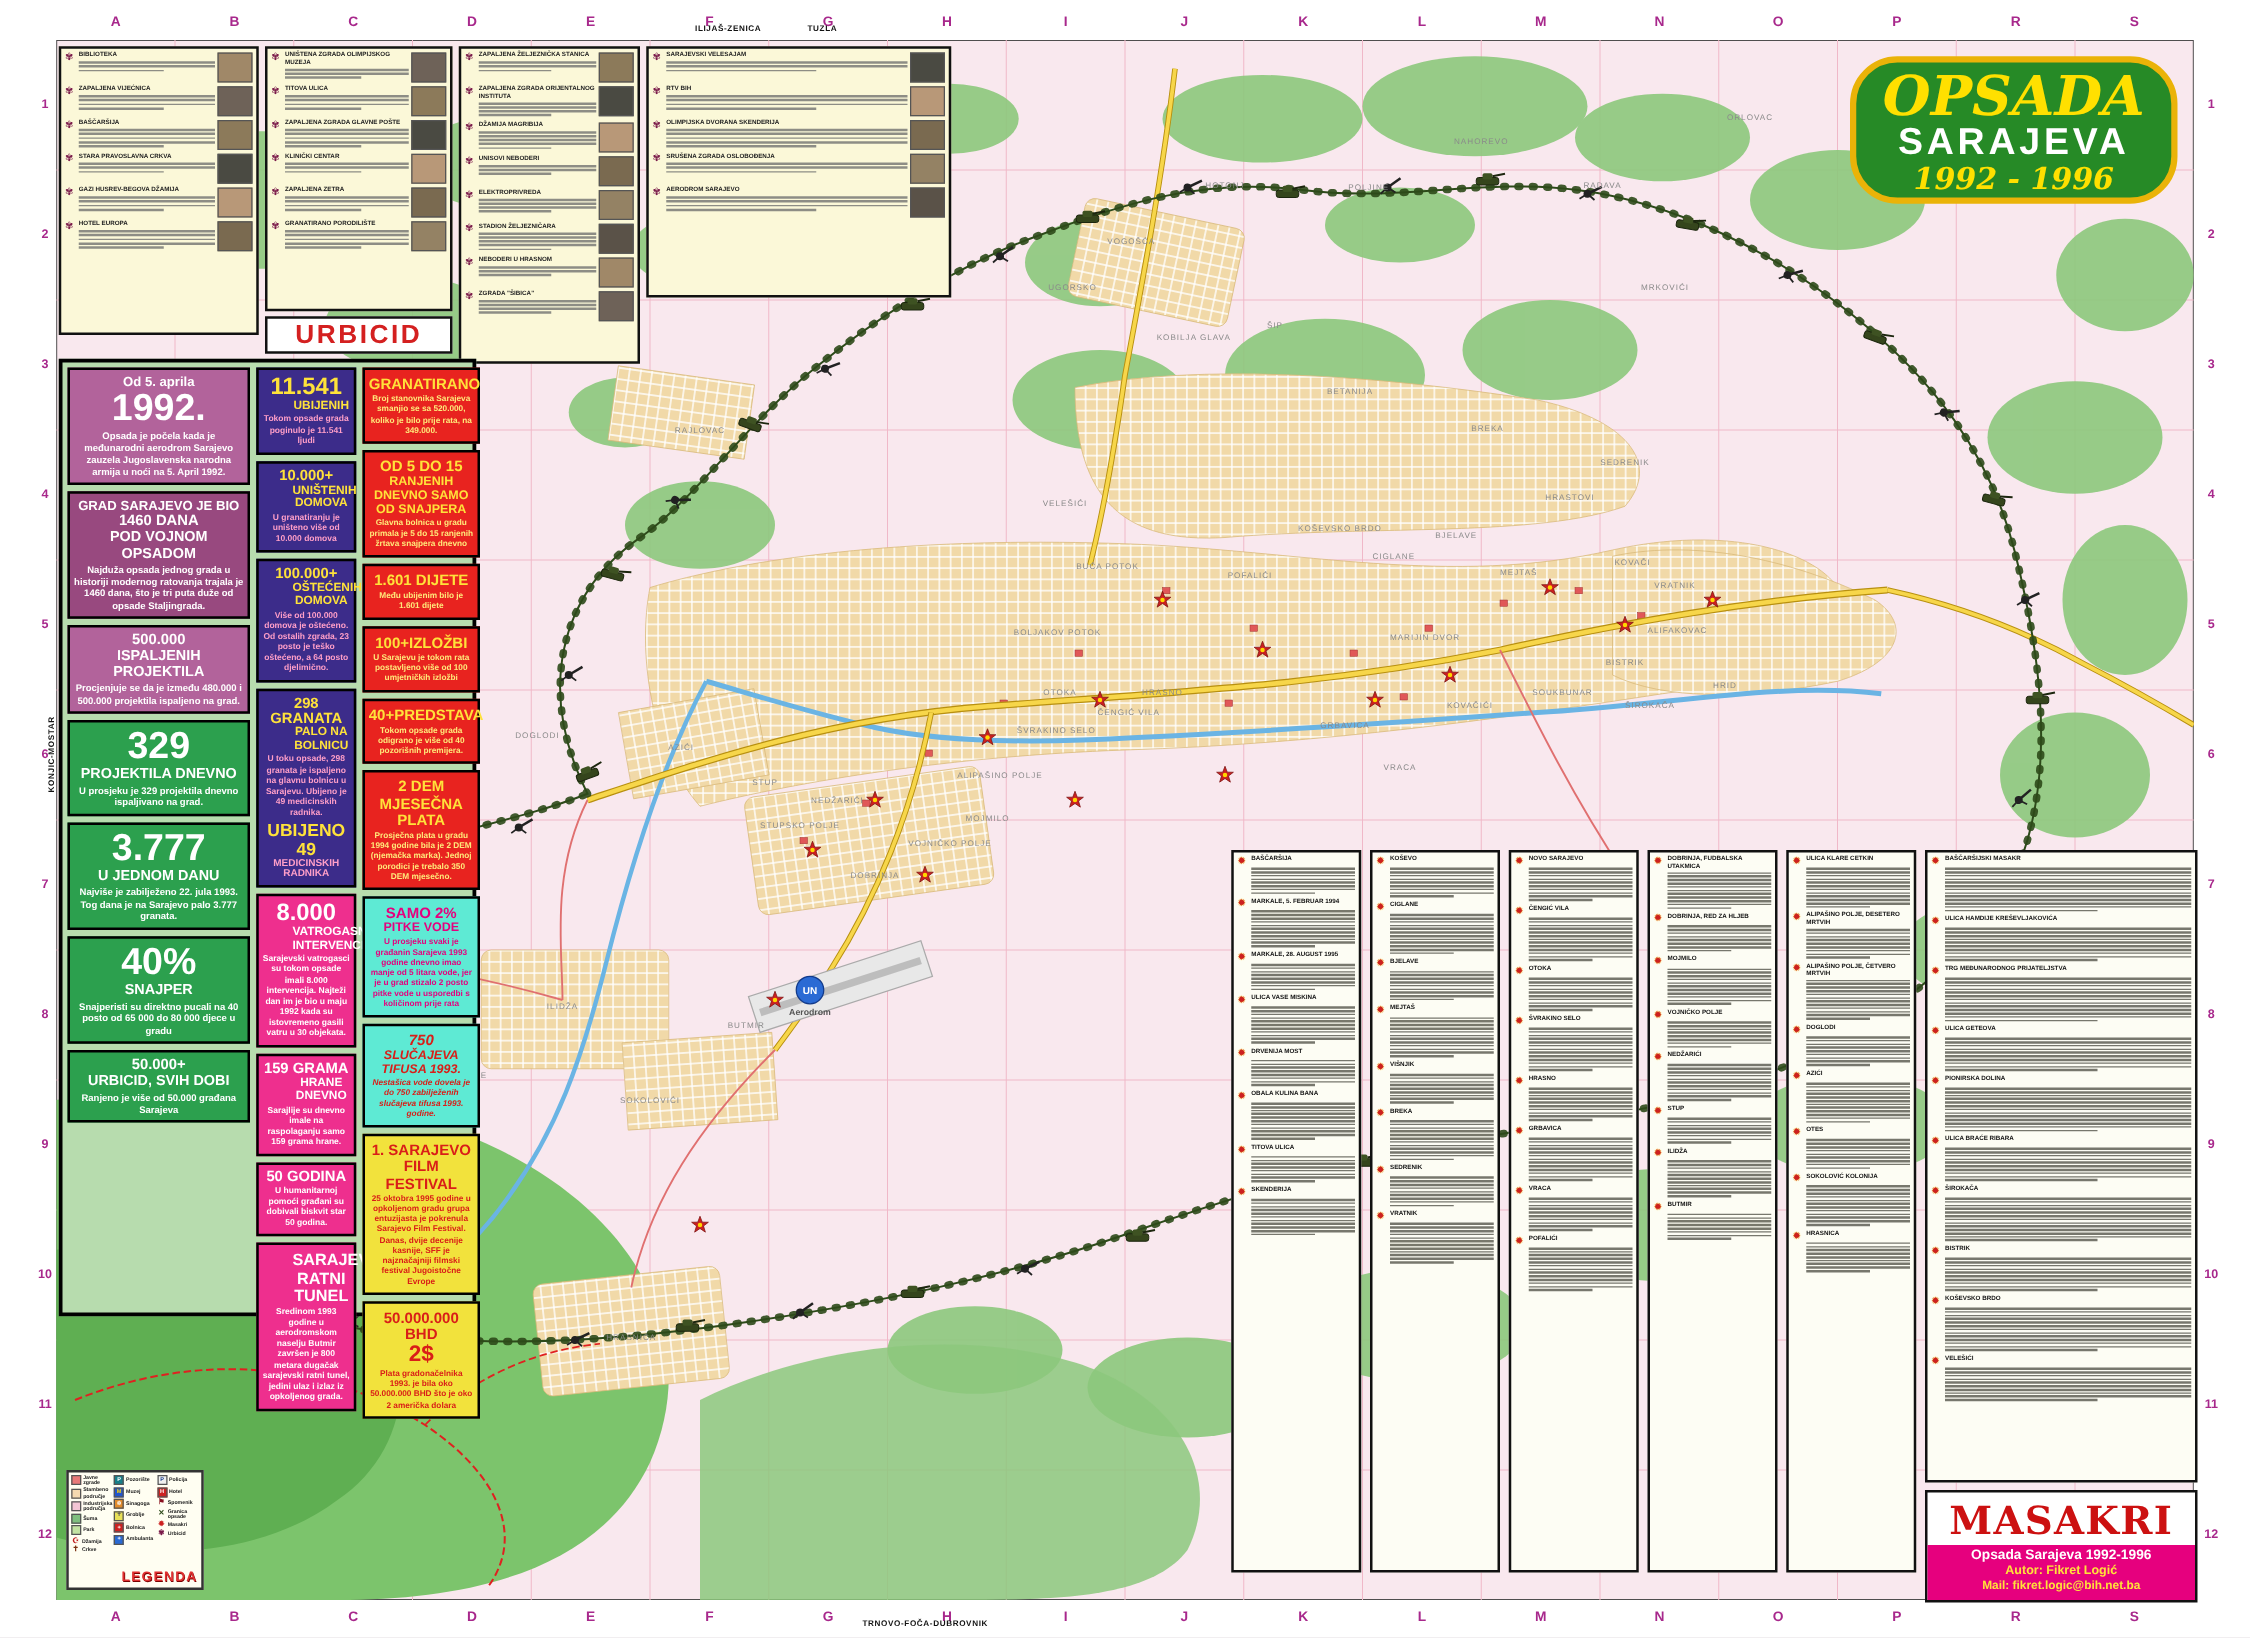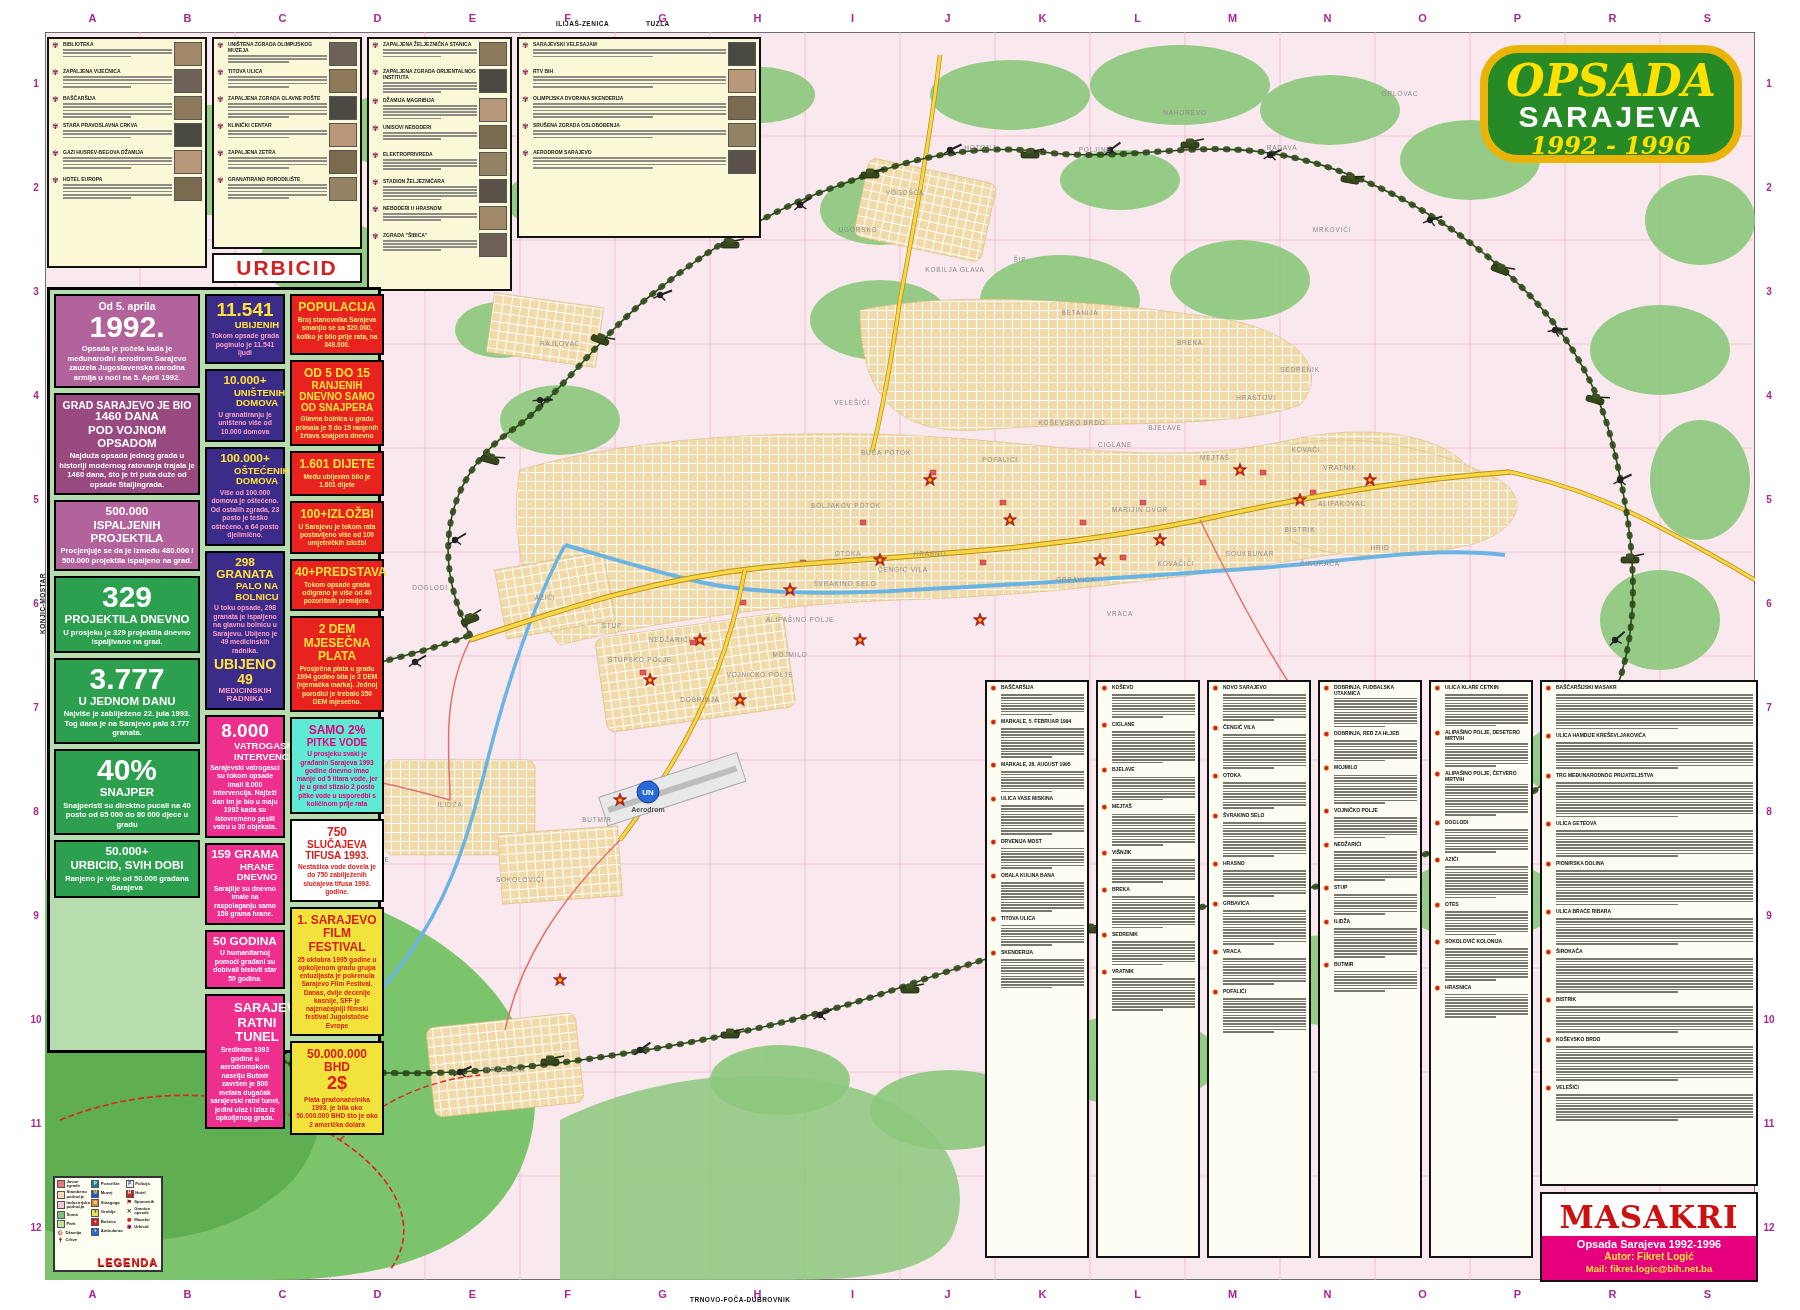--- a/index.html
+++ b/index.html
@@ -6,21 +6,21 @@
   .page{position:relative;width:1800px;height:1310px;background:#ffffff;overflow:hidden;
         font-family:"Liberation Sans",sans-serif;}
   svg text{font-family:"Liberation Sans",sans-serif;}
   .abs{position:absolute;}
   
   .e-letter{position:absolute;width:14px;text-align:center;font-size:11px;font-weight:bold;color:#a8288c;}
   .e-number{position:absolute;width:18px;text-align:center;font-size:10px;font-weight:bold;color:#a8288c;}
   .edge-road{position:absolute;font-size:6.5px;font-weight:bold;color:#111;letter-spacing:.5px;}
   
   .title-box{position:absolute;left:1480px;top:45px;width:262px;height:118px;background:#268a26;
-             border:8px solid #eab308;border-radius:38px;text-align:center;padding-top:8px;box-sizing:border-box;}
+             border:5px solid #eab308;border-radius:38px;text-align:center;padding-top:8px;box-sizing:border-box;}
   .title-l1{font-family:"DejaVu Serif",serif;font-style:italic;font-weight:bold;font-size:44px;line-height:40px;color:#ffe000;}
   .title-l2{font-size:30px;font-weight:bold;letter-spacing:3px;color:#ffffff;line-height:32px;}
   .title-l3{font-family:"DejaVu Serif",serif;font-style:italic;font-weight:bold;font-size:24px;color:#ffe000;line-height:26px;}
   
   .u-panel{position:absolute;background:#fbf8d8;border:2px solid #111;box-sizing:border-box;padding:3px 3px;overflow:hidden;}
   .u-entry{display:flex;gap:2px;margin-bottom:3px;align-items:flex-start;}
   .u-icon{flex:0 0 9px;font-size:8px;line-height:8px;color:#7a1a4a;}
   .u-main{flex:1 1 auto;min-width:0;}
   .u-title{font-size:5px;font-weight:bold;color:#222;line-height:1.15;}
   .u-photo{flex:0 0 26px;height:22px;border:1px solid #555;}
@@ -844,21 +844,21 @@
           <div class="s-value long">50 GODINA</div>
           <div class="s-body" style="color: rgb(255, 255, 255);">U humanitarnoj pomoći građani su dobivali biskvit star 50 godina.</div>
         </div>
         <div class="s-box" style="background: rgb(238, 47, 142); color: rgb(255, 255, 255);">
           <div class="s-heading" style="font-size: 13px;">SARAJEVSKI RATNI TUNEL</div>
           <div class="s-body" style="color: rgb(255, 255, 255);">Sredinom 1993 godine u aerodromskom naselju Butmir završen je 800 metara dugačak sarajevski ratni tunel, jedini ulaz i izlaz iz opkoljenog grada.</div>
         </div>
       </div>
       <div class="s-col c3">
         <div class="s-box" style="background: rgb(232, 35, 31); color: rgb(255, 226, 58);">
-          <div class="s-heading">POPULACIJA</div>
+          <div class="s-heading">GRANATIRANO</div>
           <div class="s-body" style="color: rgb(255, 233, 122);">Broj stanovnika Sarajeva smanjio se sa 520.000, koliko je bilo prije rata, na 349.000.</div>
         </div>
         <div class="s-box" style="background: rgb(232, 35, 31); color: rgb(255, 226, 58);">
           <div class="s-heading">OD 5 DO 15</div>
           <div class="s-sub">RANJENIH DNEVNO SAMO OD SNAJPERA</div>
           <div class="s-body" style="color: rgb(255, 233, 122);">Glavna bolnica u gradu primala je 5 do 15 ranjenih žrtava snajpera dnevno</div>
         </div>
         <div class="s-box" style="background: rgb(232, 35, 31); color: rgb(255, 226, 58);">
           <div class="s-heading">1.601 DIJETE</div>
           <div class="s-body" style="color: rgb(255, 233, 122);">Među ubijenim bilo je 1.601 dijete</div>
@@ -873,21 +873,21 @@
         </div>
         <div class="s-box" style="background: rgb(232, 35, 31); color: rgb(255, 226, 58);">
           <div class="s-heading">2 DEM MJESEČNA PLATA</div>
           <div class="s-body" style="color: rgb(255, 233, 122);">Prosječna plata u gradu 1994 godine bila je 2 DEM (njemačka marka). Jednoj porodici je trebalo 350 DEM mjesečno.</div>
         </div>
         <div class="s-box" style="background: #5eead4; color: rgb(230, 0, 126);">
           <div class="s-heading">SAMO 2%</div>
           <div class="s-sub">PITKE VODE</div>
           <div class="s-body" style="color: rgb(230, 0, 126);">U prosjeku svaki je građanin Sarajeva 1993 godine dnevno imao manje od 5 litara vode, jer je u grad stizalo 2 posto pitke vode u usporedbi s količinom prije rata</div>
         </div>
-        <div class="s-box" style="background: #ffffff; color: rgb(217, 30, 24);">
+        <div class="s-box" style="background: #5eead4; color: rgb(217, 30, 24); font-style: italic;">
           <div class="s-heading">750</div>
           <div class="s-sub">SLUČAJEVA TIFUSA 1993.</div>
           <div class="s-body" style="color: rgb(217, 30, 24);">Nestašica vode dovela je do 750 zabilježenih slučajeva tifusa 1993. godine.</div>
         </div>
         <div class="s-box" style="background: rgb(242, 226, 60); color: rgb(217, 30, 24);">
           <div class="s-heading">1. SARAJEVO FILM FESTIVAL</div>
           <div class="s-body" style="color: rgb(217, 30, 24);">25 oktobra 1995 godine u opkoljenom gradu grupa entuzijasta je pokrenula Sarajevo Film Festival. Danas, dvije decenije kasnije, SFF je najznačajniji filmski festival Jugoistočne Evrope</div>
         </div>
         <div class="s-box" style="background: rgb(242, 226, 60); color: rgb(217, 30, 24);">
           <div class="s-heading">50.000.000 BHD</div>

